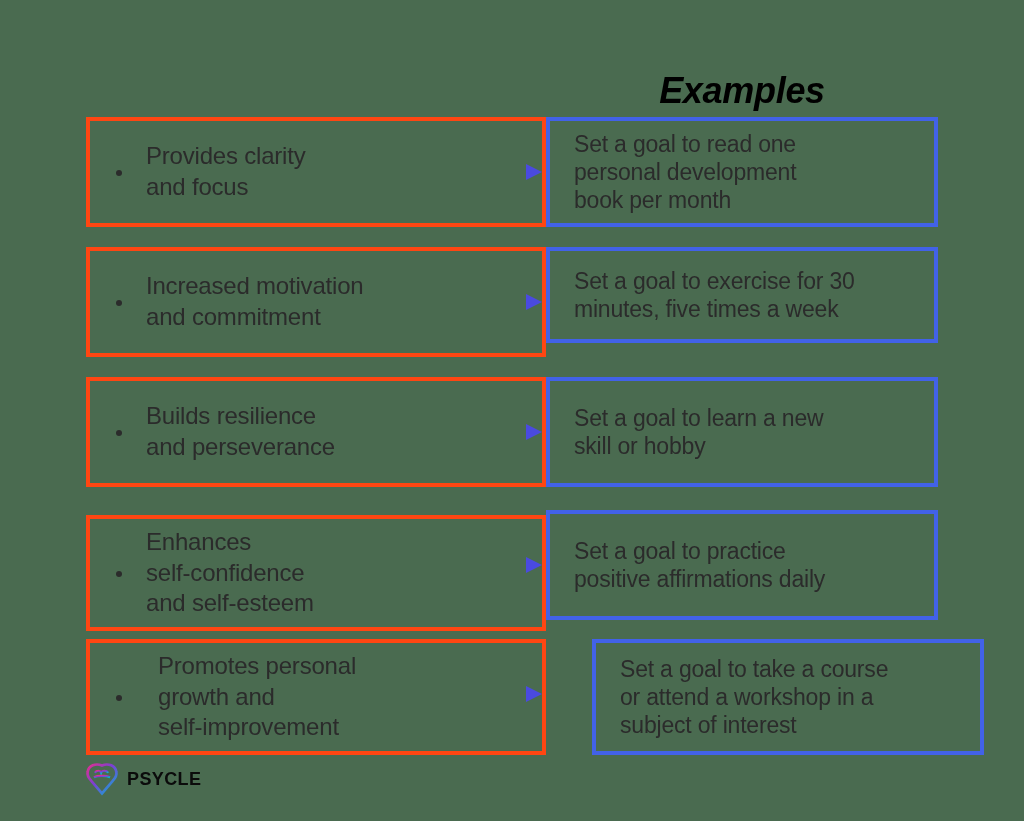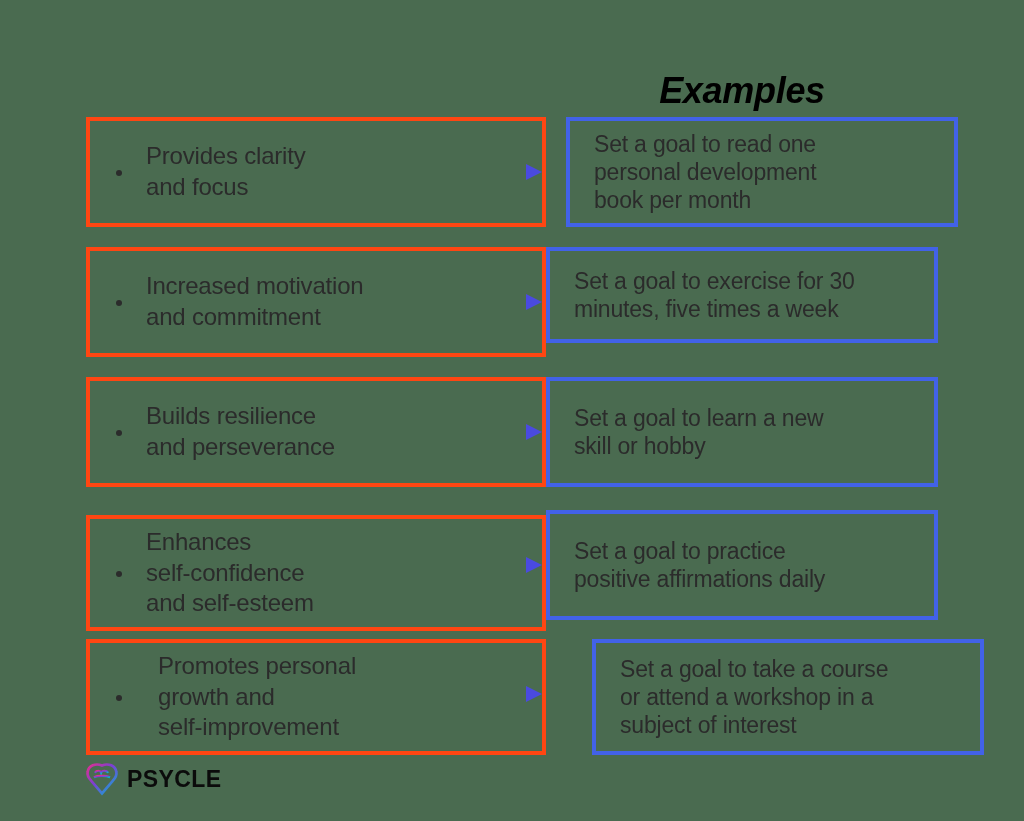--- a/index.html
+++ b/index.html
@@ -125,21 +125,21 @@
   .logo {
     position: absolute;
     left: 84px;
     top: 762px;
     display: flex;
     align-items: center;
     gap: 7px;
   }
   .logo-mark { width: 36px; height: 34px; display: block; }
   .logo-word {
-    font-size: 23px;
+    font-size: 18px;
     font-weight: 700;
     color: #0b0b0b;
     letter-spacing: 0.4px;
   }
 </style>
 </head>
 <body>
 
 <div class="canvas">
 
@@ -156,21 +156,21 @@
         <defs>
           <linearGradient id="g1" x1="0" y1="0" x2="1" y2="0">
             <stop offset="0%" stop-color="#FF4612"></stop>
             <stop offset="100%" stop-color="#4A4AE0"></stop>
           </linearGradient>
         </defs>
         <line x1="0" y1="11" x2="40" y2="11" stroke="url(#g1)" stroke-width="3"></line>
         <polygon points="36,3 52,11 36,19" fill="#4A4AE0"></polygon>
       </svg>
     </div>
-    <div class="example-box" style="top:117px; height:110px;margin-left:20px;">
+    <div class="example-box" style="top:117px; height:110px;">
       <span class="example-text">Set a goal to read one
 personal development
 book per month</span>
     </div>
   </div>
 
   <div class="row">
     <div class="benefit-box" style="top:247px; height:110px;">
       <span class="bullet"></span>
       <span class="benefit-text">Increased motivation

